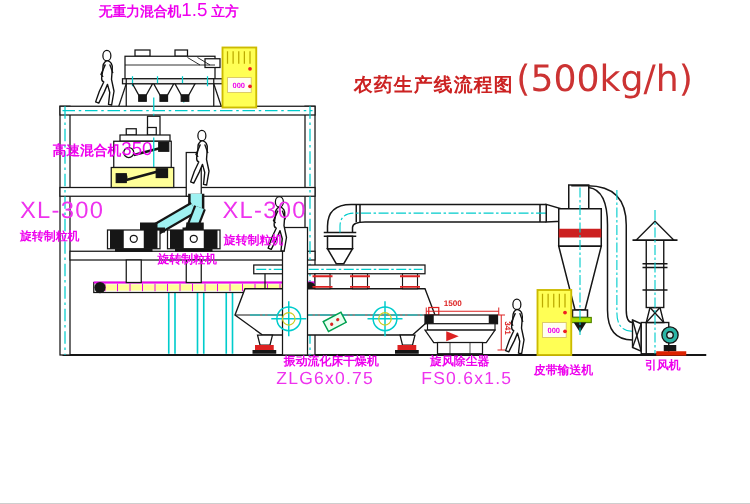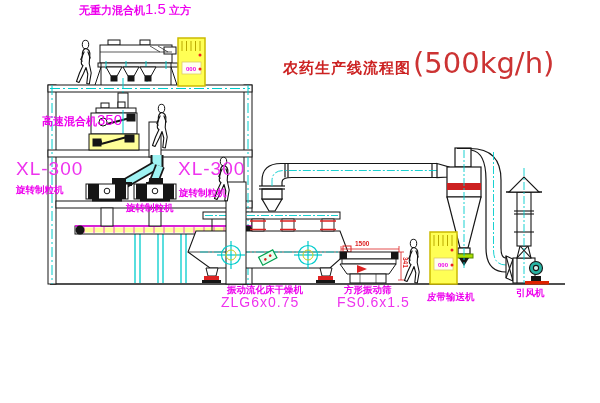--- a/index.html
+++ b/index.html
@@ -348,21 +348,21 @@
 <div class="lbl lbl-sm" style="left:16px;top:185px;">旋转制粒机</div>
 
 <div class="lbl lbl-model" style="left:178px;top:159px;font-size:19px;">XL-300</div>
 <div class="lbl lbl-sm" style="left:179px;top:188px;">旋转制粒机</div>
 
 <div class="lbl lbl-sm" style="left:126px;top:203px;">旋转制粒机</div>
 
 <div class="lbl lbl-sm" style="left:227px;top:285px;text-align:center;">振动流化床干燥机</div>
 <div class="lbl lbl-model" style="left:221px;top:295px;">ZLG6x0.75</div>
 
-<div class="lbl lbl-sm" style="left:344px;top:285px;">方形振动筛</div>
+<div class="lbl lbl-sm" style="left:344px;top:285px;">旋风除尘器</div>
 <div class="lbl lbl-model" style="left:337px;top:295px;">FS0.6x1.5</div>
 
 <div class="lbl lbl-sm" style="left:427px;top:292px;">皮带输送机</div>
 <div class="lbl lbl-sm" style="left:516px;top:288px;">引风机</div>
 
 <div class="dim" style="left:355px;top:240px;">1500</div>
 <div class="dim dim-v" style="left:402px;top:257px;">341</div>
 
 </div>
 

